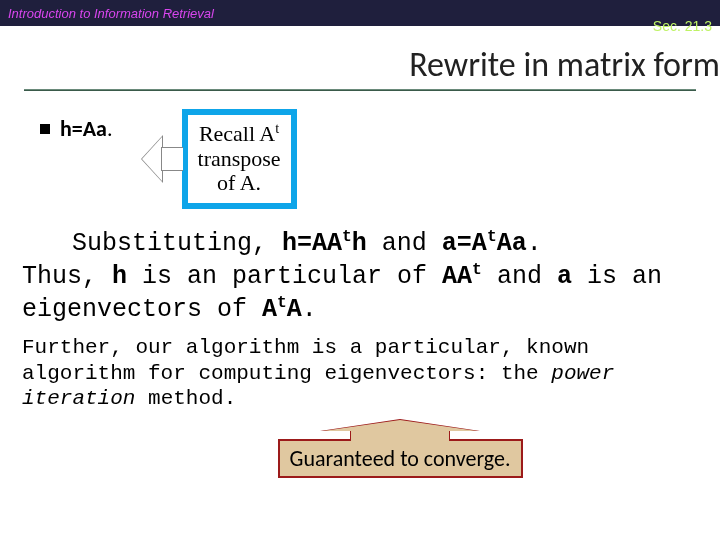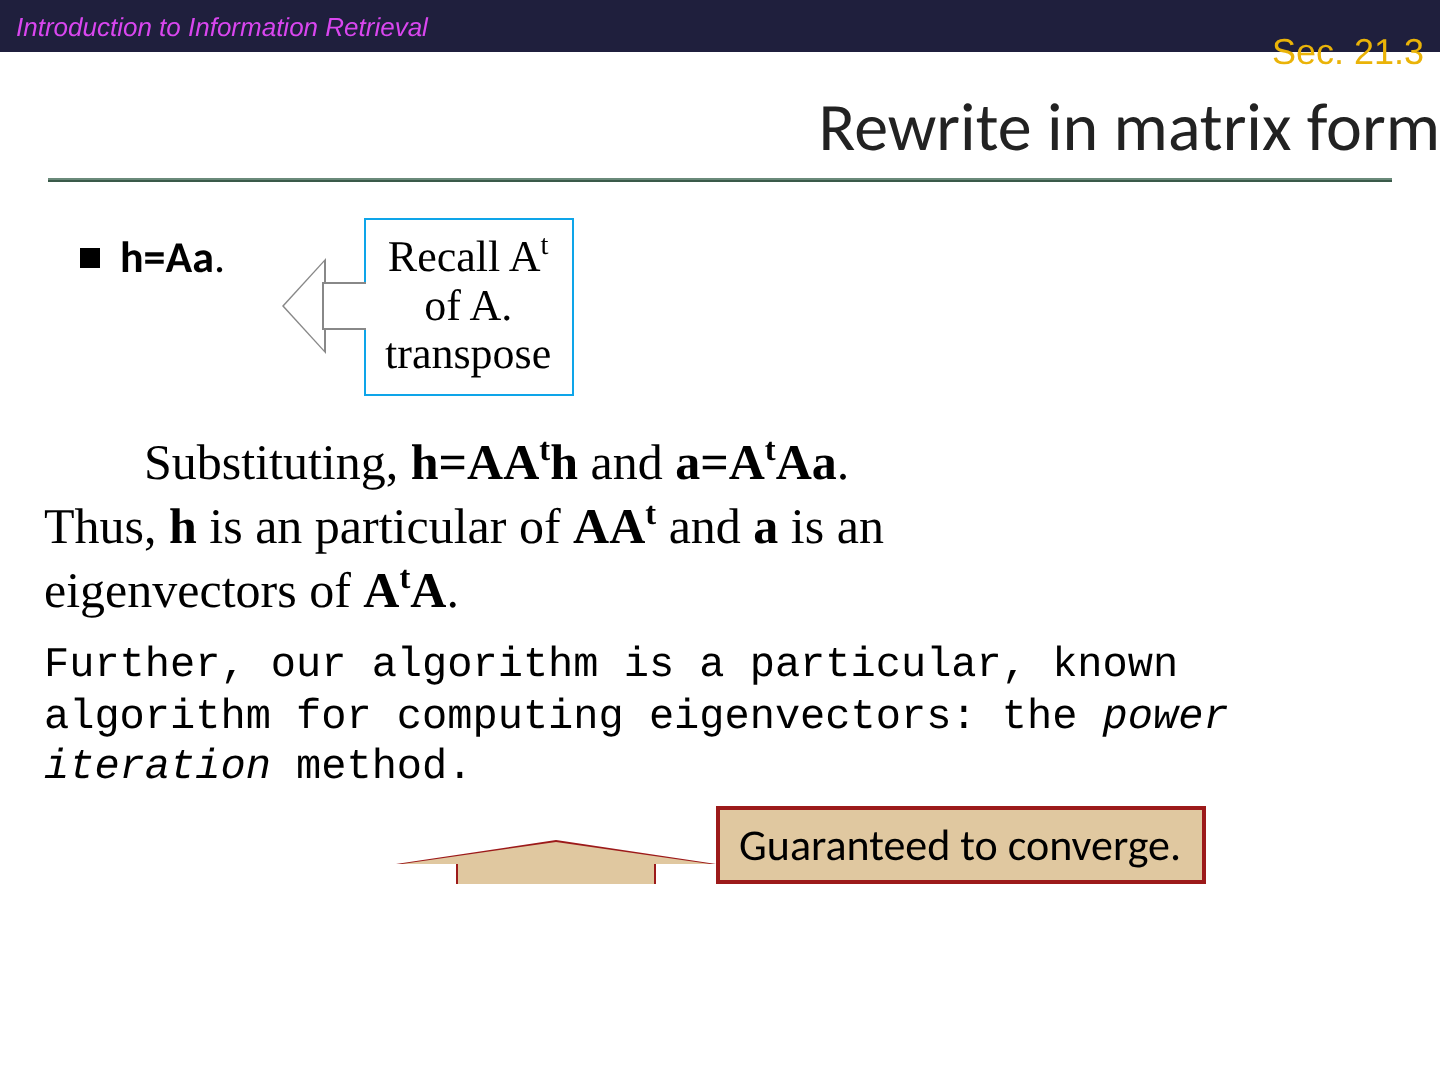--- a/index.html
+++ b/index.html
@@ -20,22 +20,22 @@
     justify-content: space-between;
     padding: 0 8px;
   }
   .header-left {
     color: #d946ef;
     font-style: italic;
     font-size: 13px;
     font-family: Arial, sans-serif;
   }
   .header-right {
-    color: #eab308;
-    font-size: 18px;
+    color: #bef264;
+    font-size: 14px;
     margin-top: 26px;
   }
   .title {
     font-family: Calibri, Arial, sans-serif;
     font-size: 34px;
     color: #222;
     padding: 18px 0 4px 24px;
     text-align: right;
   }
   .title-underline {
@@ -103,48 +103,48 @@
     position: absolute;
     left: 1px;
     top: -22px;
     width: 0;
     height: 0;
     border-top: 22px solid transparent;
     border-bottom: 22px solid transparent;
     border-right: 20px solid #fff;
   }
   .callout-box {
-    border: 1px solid #0ea5e9;
+    border: 6px solid #0ea5e9;
     background: #fff;
     padding: 6px 10px 8px 10px;
     font-family: 'Times New Roman', serif;
     font-size: 22px;
     text-align: center;
     line-height: 1.1;
     margin-left: -1px;
   }
   .body-text {
     padding: 18px 22px 0 22px;
-    font-family: Liberation Serif, serif;
+    font-family: Liberation Mono, monospace;
     font-size: 25px;
     line-height: 1.22;
   }
   .body-text .indent { display: inline-block; width: 50px; }
   .body-text b { font-weight: bold; }
   .further {
     padding: 10px 22px 0 22px;
     font-family: Liberation Mono, monospace;
     font-size: 21px;
     line-height: 1.2;
   }
   .further .pi { font-style: italic; }
   .converge-wrap {
     display: flex;
-    flex-direction: row;
-    align-items: flex-end;
+    flex-direction: column;
+    align-items: center;
     margin: 8px auto 0 auto;
     width: fit-content;
     position: relative;
     left: 40px;
   }
   .up-arrow {
     position: relative;
     width: 160px;
     height: 22px;
   }
@@ -213,22 +213,22 @@
 
   <div class="arrow-callout">
     <div class="arrow-left">
       <div class="arrow-head"></div>
       <div class="arrow-body"></div>
     </div>
     <div class="callout-box">
       <div>
         <span>Recall A</span><span class="sup">t</span>
       </div>
+      <div>transpose</div>
       <div>of A.</div>
-      <div>transpose</div>
     </div>
   </div>
 </div>
 
 <div class="body-text">
   <span class="indent"></span><span>Substituting, </span><b>h=AA</b><b class="sup">t</b><b>h</b><span> and </span><b>a=A</b><b class="sup">t</b><b>Aa</b><span>.</span><br>
   <span>Thus, </span><b>h</b><span> is an particular of </span><b>AA</b><b class="sup">t</b><span> and </span><b>a</b><span> is an</span><br>
   <span>eigenvectors of </span><b>A</b><b class="sup">t</b><b>A</b><span>.</span>
 </div>
 

